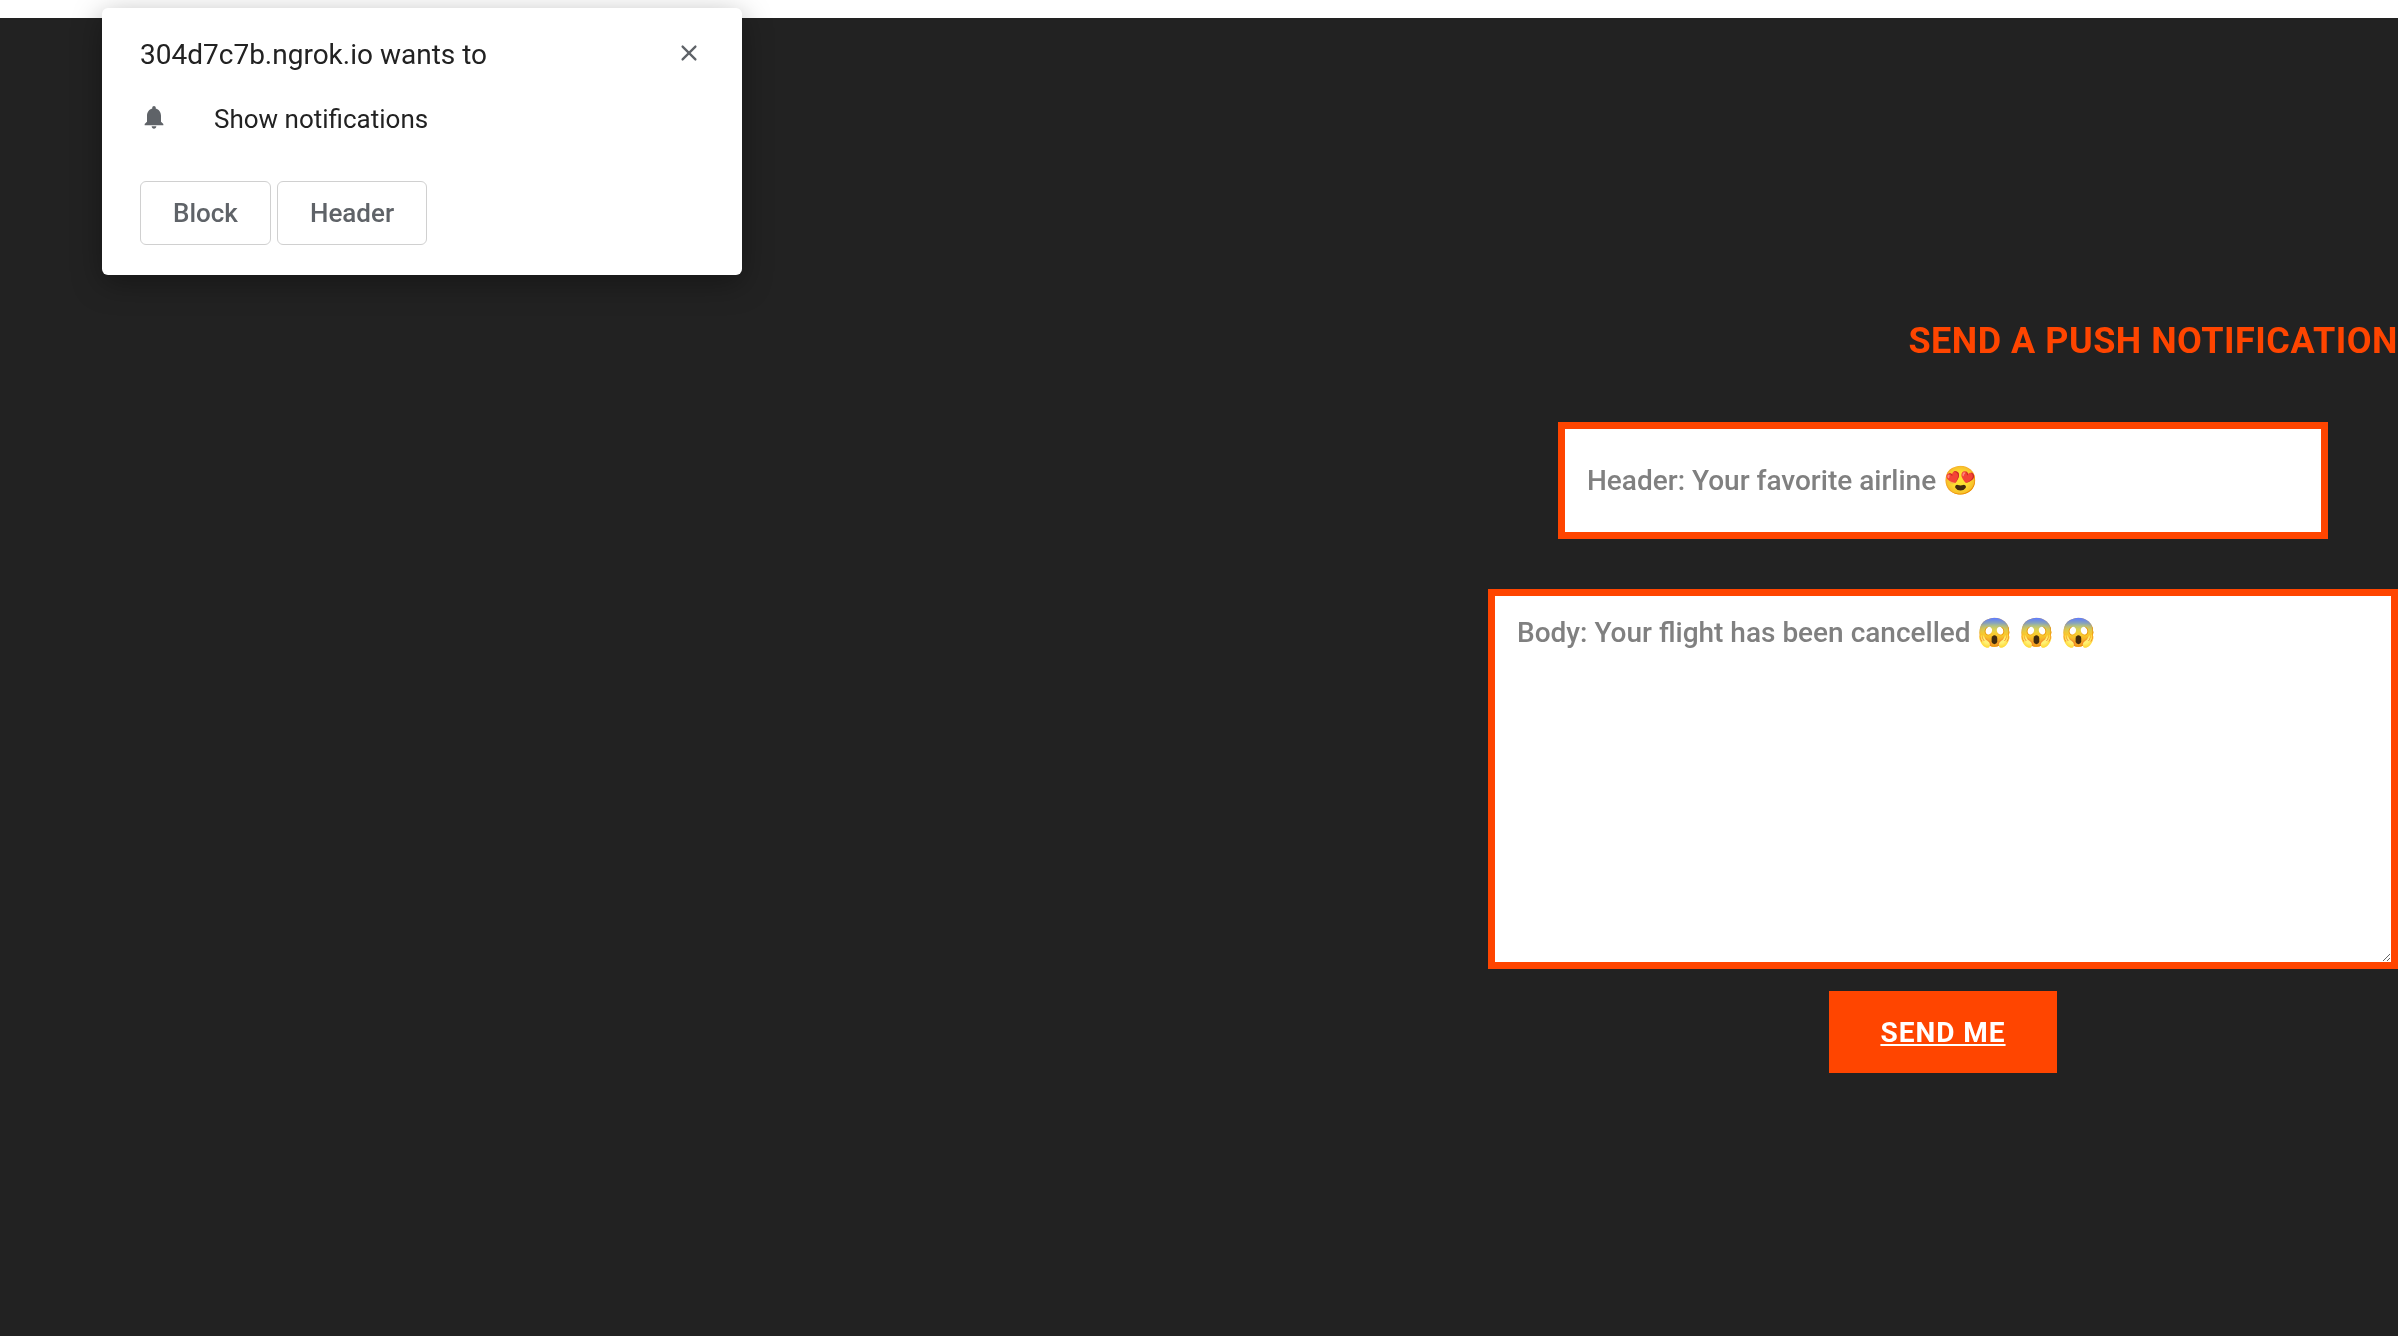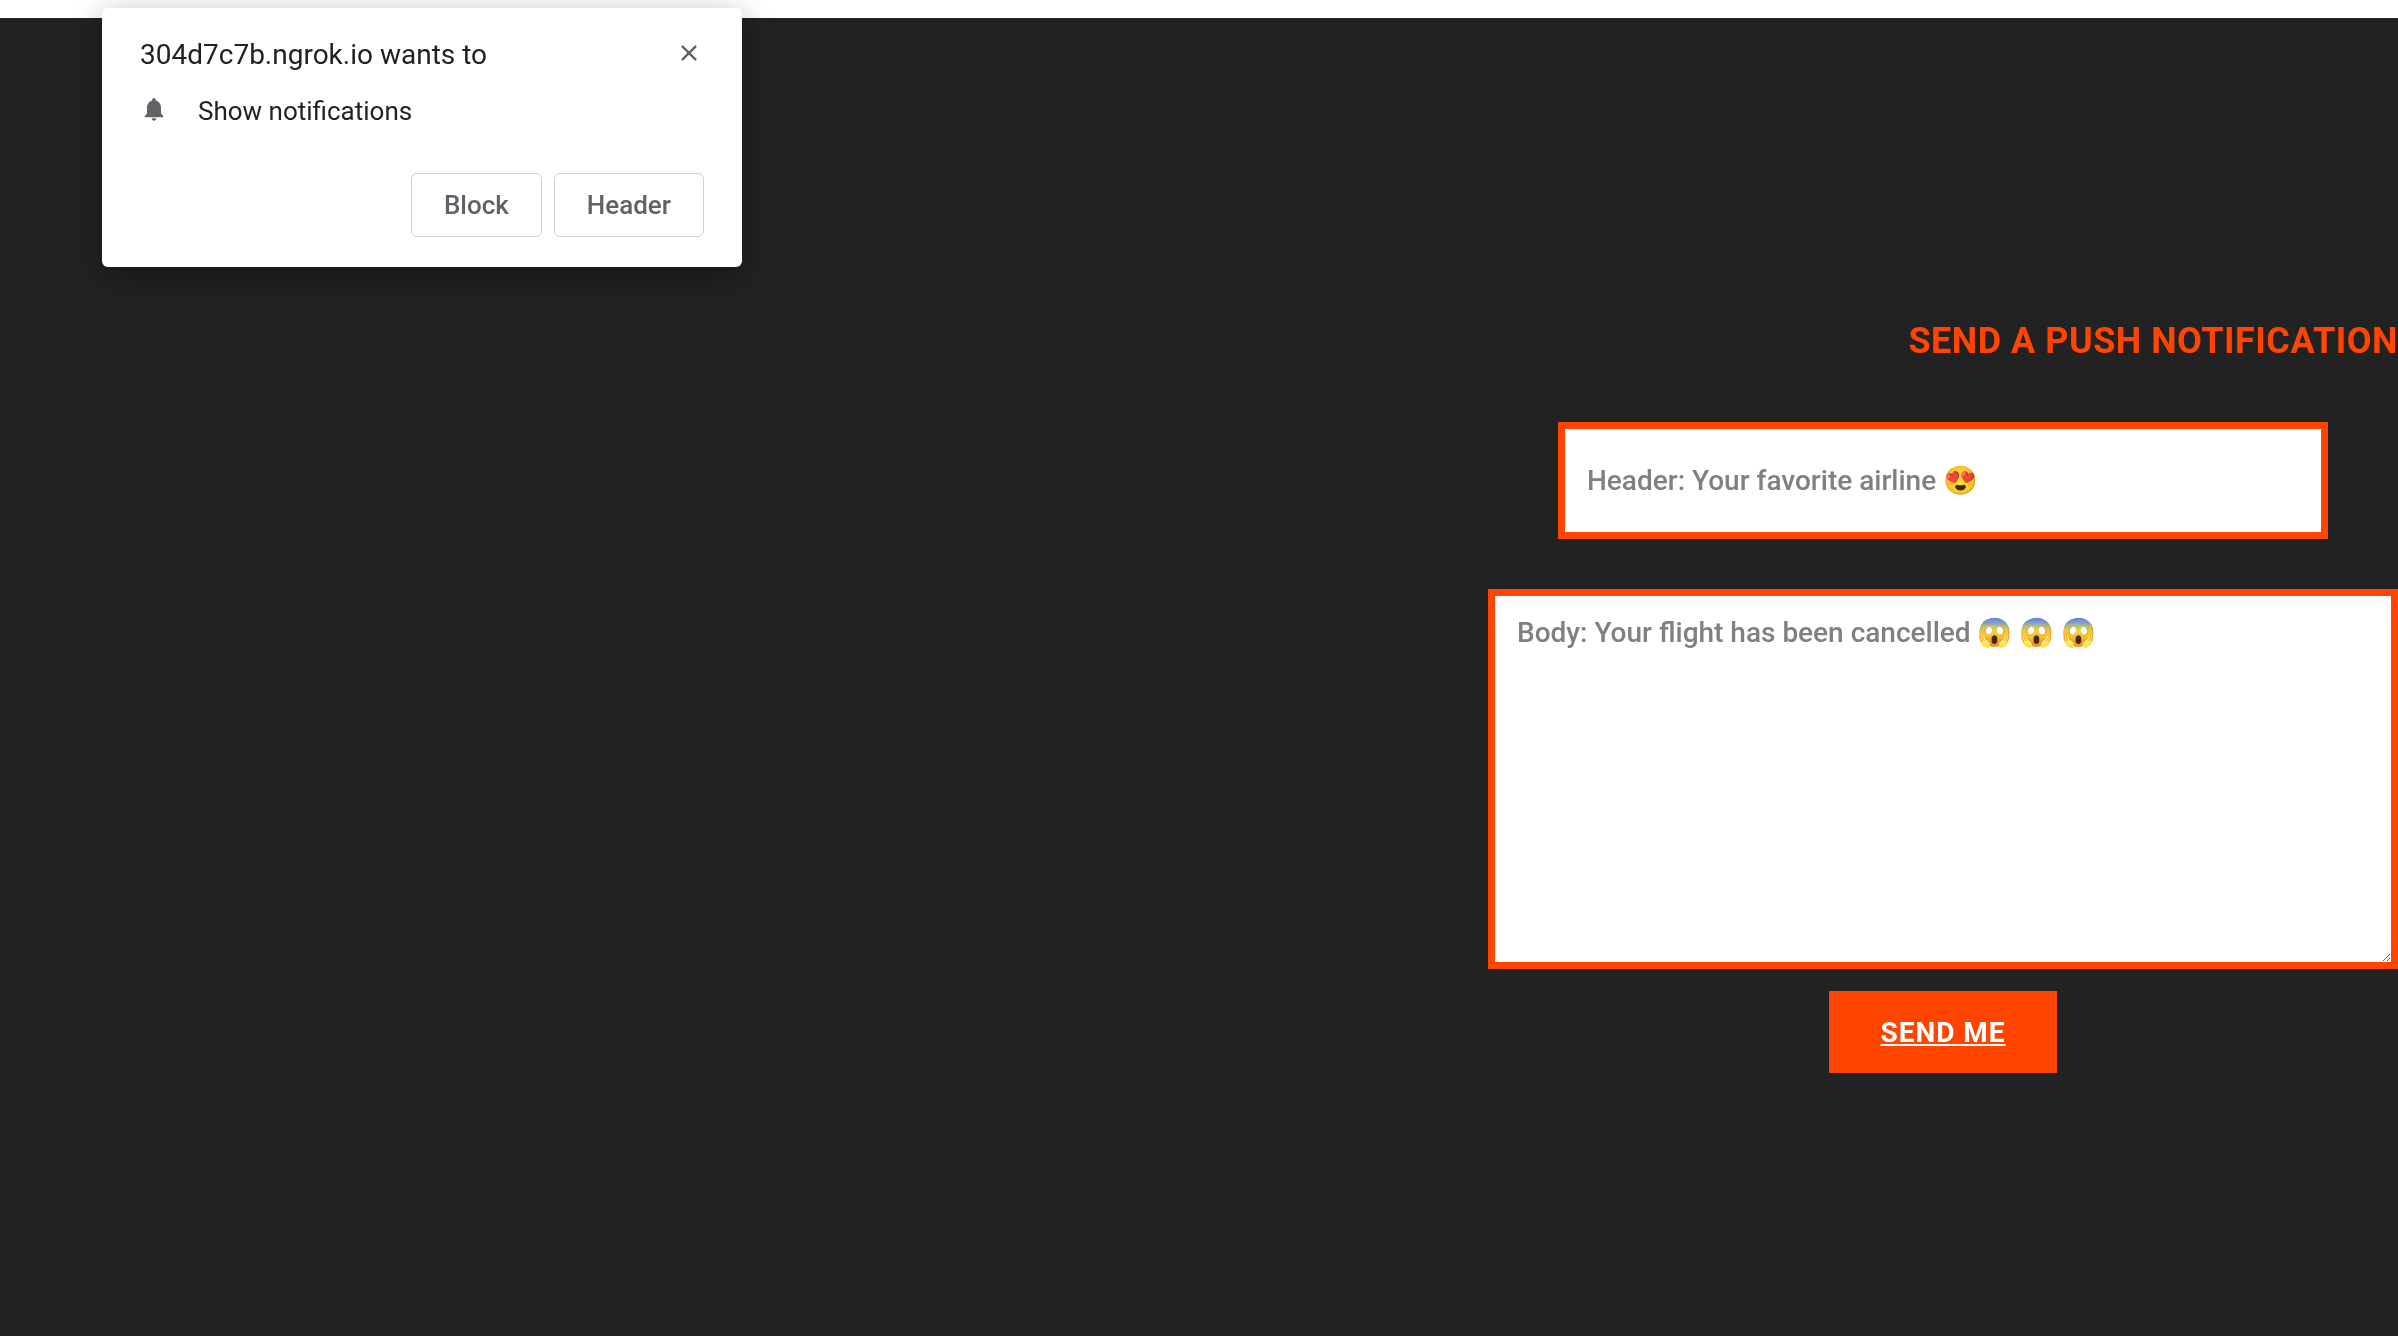--- a/index.html
+++ b/index.html
@@ -133,43 +133,43 @@
     }
     
     .dialog-close svg {
       width: 22px;
       height: 22px;
     }
     
     .dialog-body {
       display: flex;
       align-items: center;
-      margin-top: 24px;
-      gap: 30px;
+      margin-top: 32px;
+      gap: 46px;
     }
     
     .bell-icon {
       color: #5f6368;
     }
     
     .bell-icon svg {
       width: 28px;
       height: 28px;
     }
     
     .dialog-message {
       font-size: 26px;
       color: #222;
       font-weight: 400;
     }
     
     .dialog-actions {
       display: flex;
-      justify-content: flex-end;
-      gap: 12px;
+      justify-content: flex-start;
+      gap: 6px;
       margin-top: 46px;
     }
     
     .dialog-btn {
       padding: 16px 32px;
       background: #fff;
       border: 1px solid #d0d0d0;
       border-radius: 6px;
       font-size: 26px;
       color: #5f6368;

